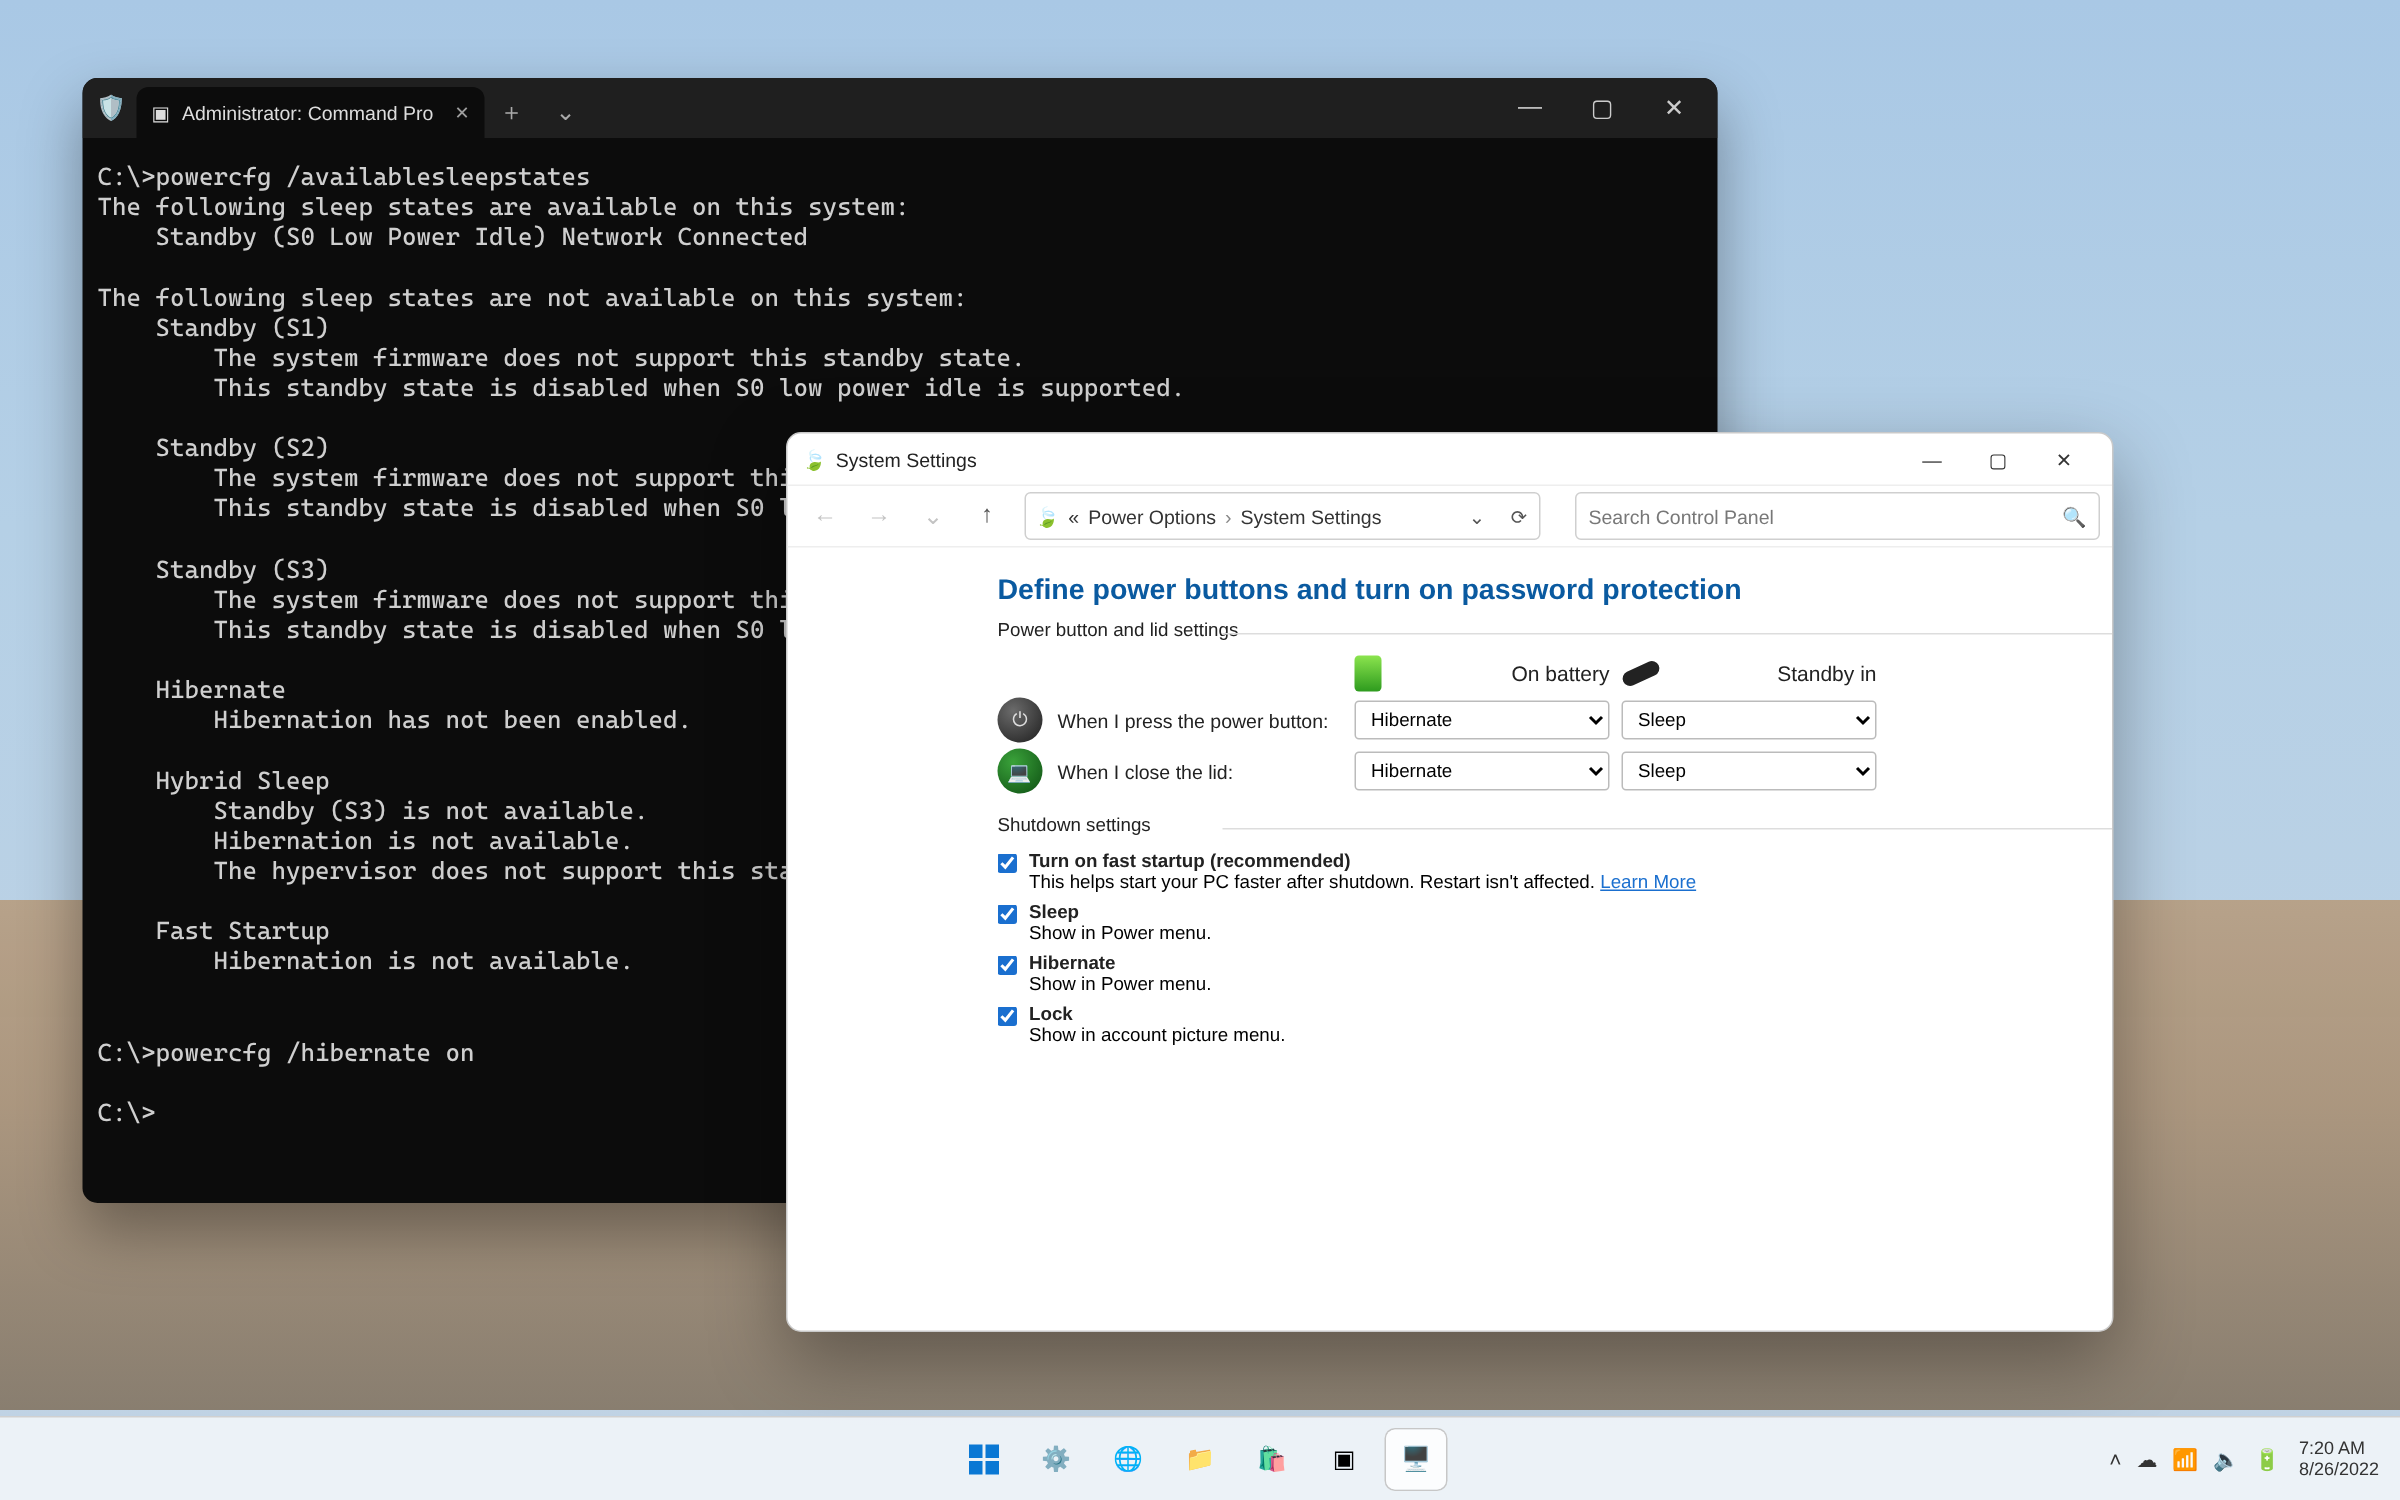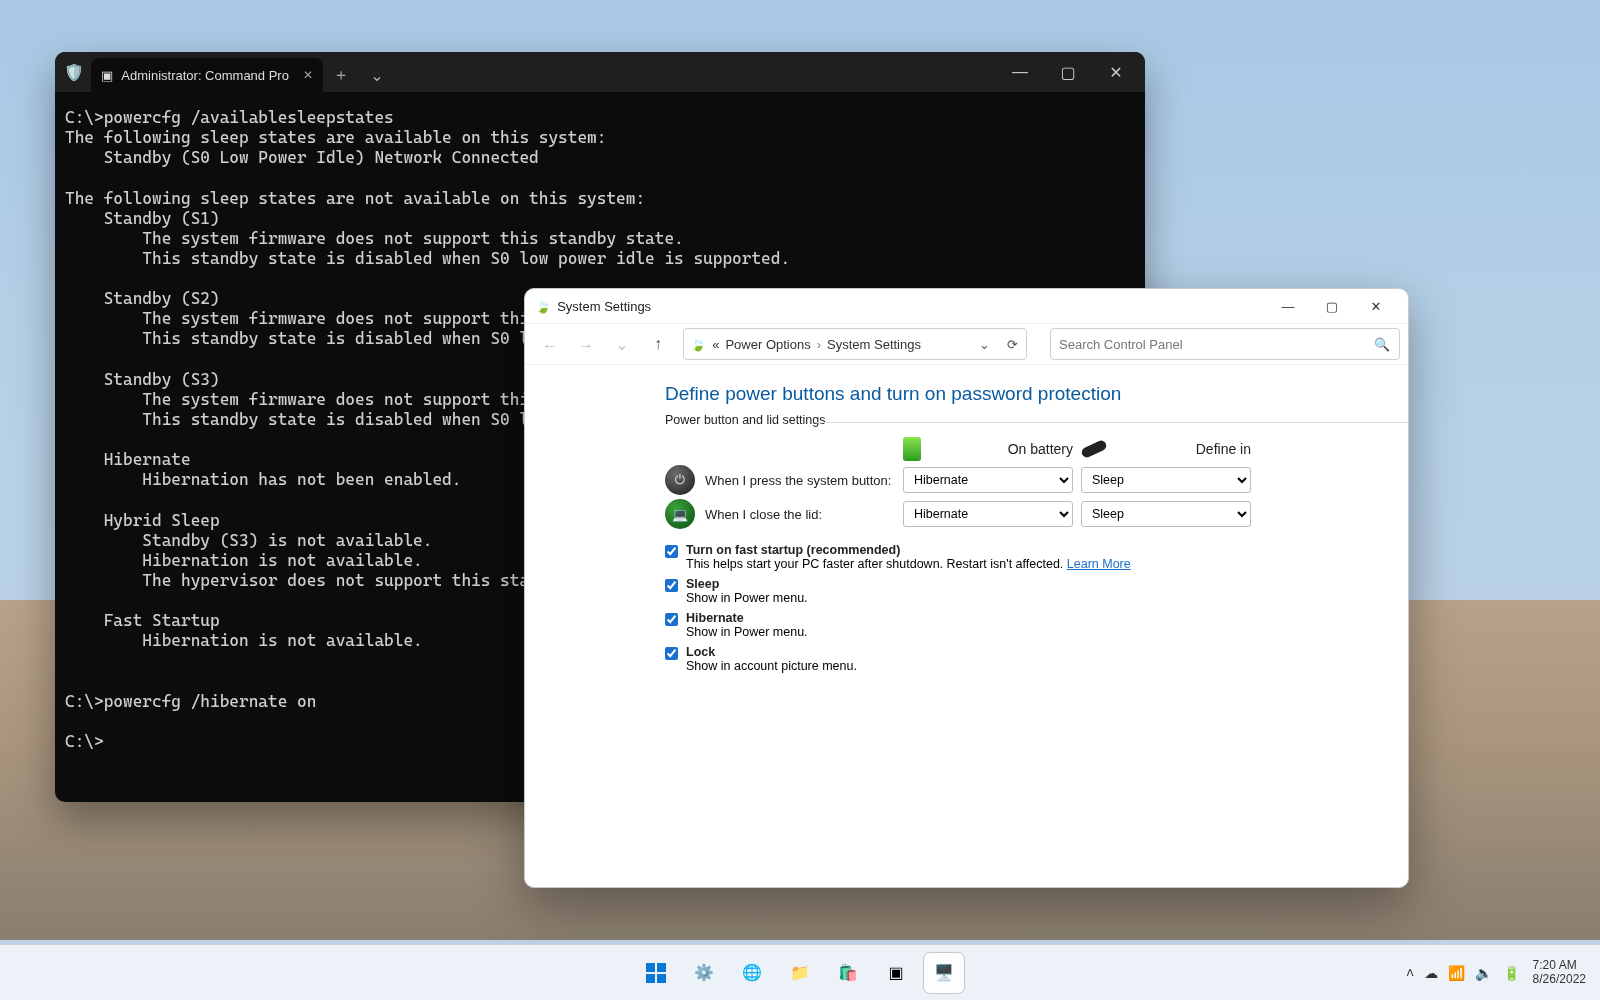--- a/index.html
+++ b/index.html
@@ -61,21 +61,21 @@
     padding:0 6px;gap:6px;font-size:13px;color:#333;margin:0 6px;position:relative;
   }
   .addr .sep{color:#888}
   .addr .dd{position:absolute;right:36px;top:8px;color:#555}
   .addr .rl{position:absolute;right:8px;top:8px;color:#555}
   .search{
     width:350px;height:32px;border:1px solid #cfcfcf;border-radius:4px;display:flex;align-items:center;
     padding:0 8px;font-size:13px;color:#777;justify-content:space-between;margin-left:15px;
   }
   .cp-body{flex:1;padding:18px 30px 14px 140px;position:relative;font-size:13px;color:#222;overflow:hidden}
-  .hd{color:#0a5aa0;font-size:19px;font-weight:400;margin-bottom:8px}
+  .hd{color:#0a5aa0;font-size:19px;font-weight:700;margin-bottom:8px}
   .desc{font-size:12.5px;line-height:1.45;margin-bottom:16px;max-width:580px}
   .section-ttl{font-size:12.5px;color:#222;margin-bottom:10px;position:relative}
   .section-ttl::after{content:"";position:absolute;left:150px;right:-50px;top:9px;height:1px;background:#ddd}
   .cols{display:grid;grid-template-columns:230px 170px 170px;gap:4px 8px;align-items:center;margin-bottom:8px}
   .colhdr{display:flex;align-items:center;gap:8px;font-size:14px;justify-content:space-between}
   .rowlbl{display:flex;align-items:center;gap:10px;font-size:13px}
   .ricon{width:30px;height:30px;border-radius:50%;background:radial-gradient(circle at 35% 30%,#6b6b6b,#1e1e1e);display:flex;align-items:center;justify-content:center;color:#ddd}
   .ricon.lid{background:radial-gradient(circle at 35% 30%,#3aa23a,#0e4f13)}
   select{width:100%;height:26px;border:1px solid #bbb;border-radius:3px;padding:0 6px;font-size:12.5px;background:#fff}
   .shut{margin-top:14px}
@@ -193,39 +193,40 @@
 
     <div class="section-ttl">Power button and lid settings</div>
     <div class="cols">
       <div></div>
       <div class="colhdr">
         <span class="batt-icon"></span>
         <span>On battery</span>
       </div>
       <div class="colhdr">
         <span class="plug-icon"></span>
-        <span>Define in</span>
+        <span>Standby in</span>
       </div>
 
       <div class="rowlbl">
         <span class="ricon">⏻</span>
-        <span>When I press the system button:</span>
+        <span>When I press the power button:</span>
       </div>
       <select><option>Hibernate</option></select>
       <select><option>Sleep</option></select>
 
       <div class="rowlbl">
         <span class="ricon lid">💻</span>
         <span>When I close the lid:</span>
       </div>
       <select><option>Hibernate</option></select>
       <select><option>Sleep</option></select>
     </div>
 
     <div class="shut">
+      <div class="section-ttl">Shutdown settings</div>
 
       <div class="chkrow">
         <input type="checkbox" checked="" style="">
         <div>
           <span class="lbl">Turn on fast startup (recommended)</span><br>
           <span class="sub">This helps start your PC faster after shutdown. Restart isn't affected.</span>
           <a href="#">Learn More</a>
         </div>
       </div>
       <div class="chkrow">

